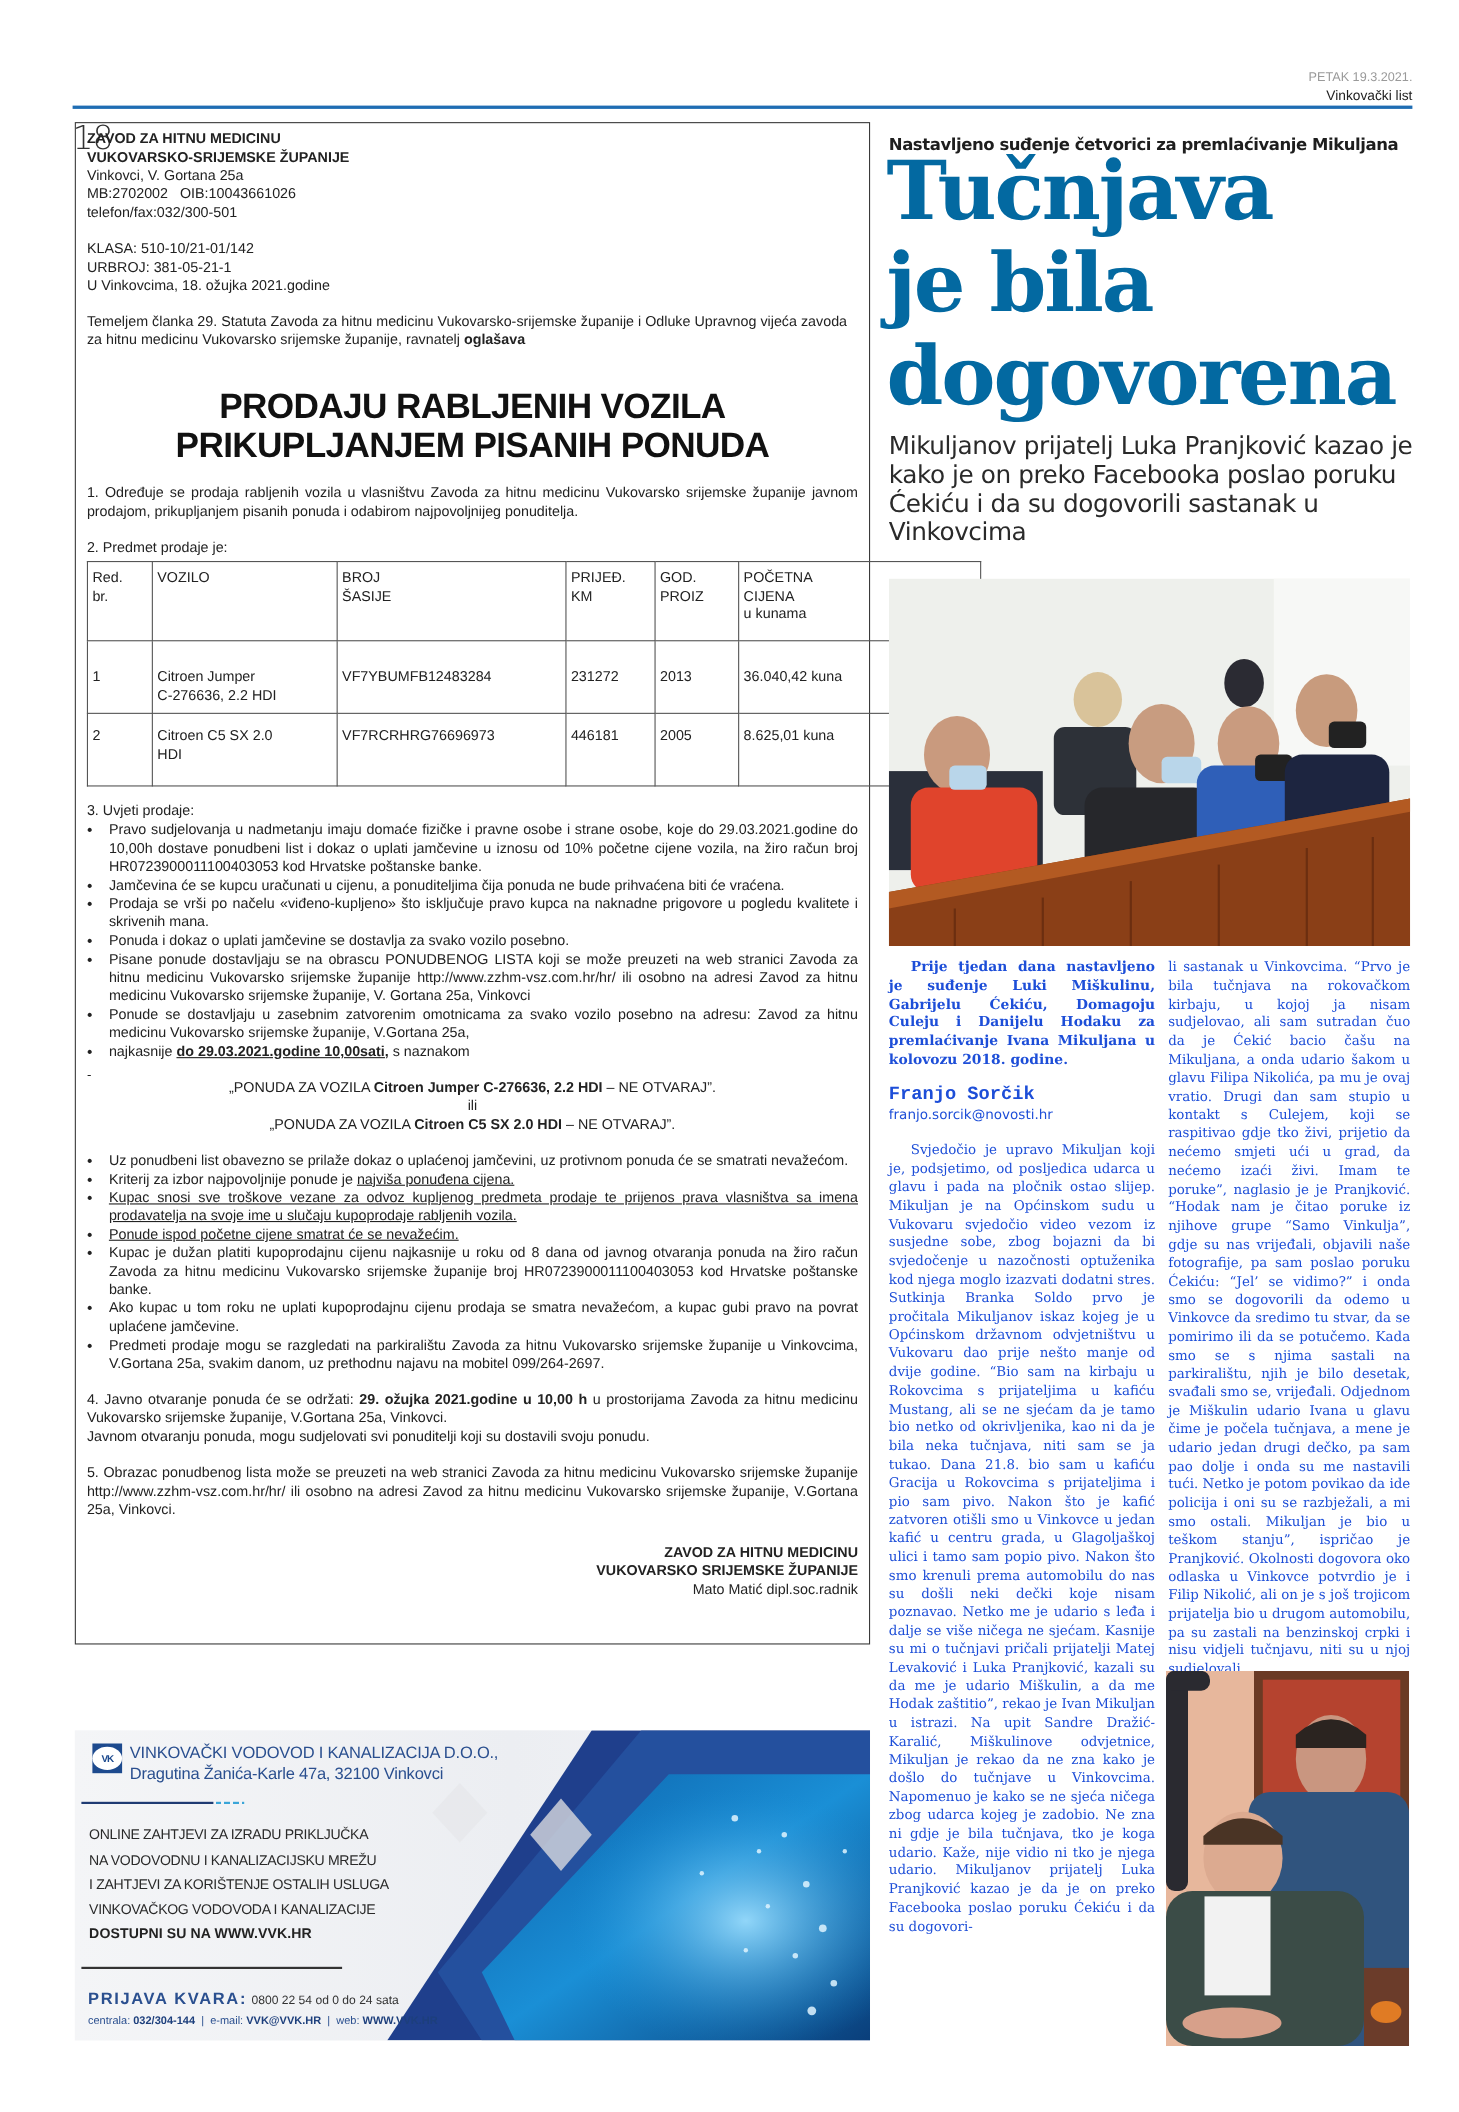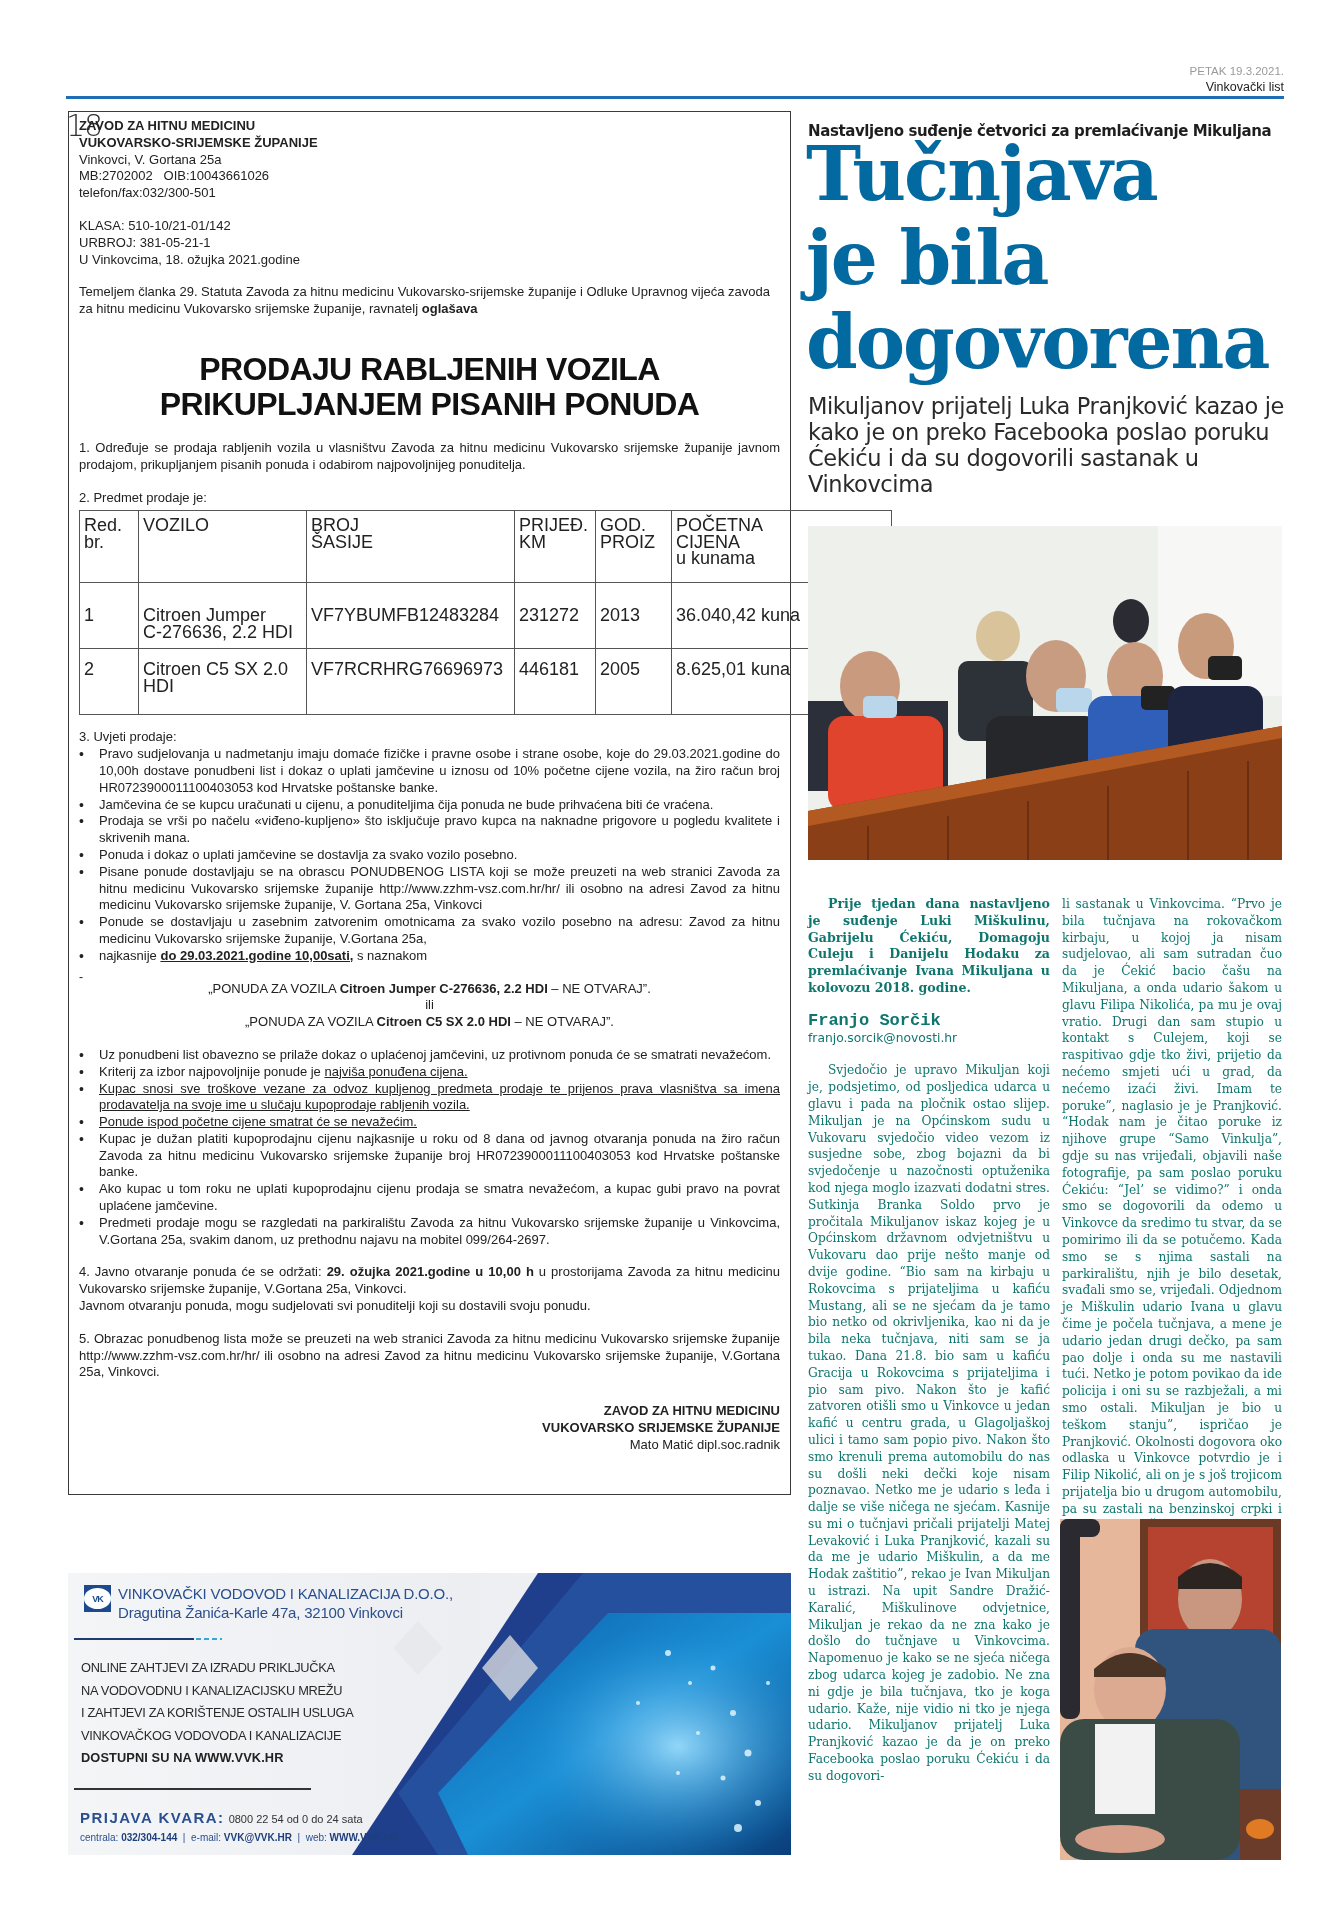--- a/index.html
+++ b/index.html
@@ -13,21 +13,21 @@
   .header-paper { position: absolute; right: 42px; top: 80px; font-size: 12.5px; color: #222; text-align: right; }
 
   
   .notice { position: absolute; left: 68px; top: 111px; width: 723px; height: 1384px; border: 1.5px solid #3a3a3a; padding: 6px 10px 0 10px; font-family: "Liberation Sans", sans-serif; font-size: 13px; line-height: 16.8px; color: #222; }
   .notice .b { font-weight: bold; }
   .notice p { margin: 0; }
   .gap { height: 16px; }
   .notice-title { text-align: center; font-weight: bold; font-size: 32px; line-height: 35px; margin-top: 34px; margin-bottom: 18px; letter-spacing: -0.6px; color: #111; }
   .justify { text-align: justify; }
 
-  table.vehicles { border-collapse: collapse; width: 813px; margin-top: 4px; font-size: 18px; line-height: 16.5px; }
+  table.vehicles { border-collapse: collapse; width: 813px; margin-top: 4px; font-size: 13px; line-height: 16.5px; }
   table.vehicles td { border: 1.5px solid #555; vertical-align: top; padding: 6px 4px 0 4px; }
   table.vehicles tr.head td { height: 72px; }
   table.vehicles tr.r1 td { height: 66px; padding-top: 24px; }
   table.vehicles tr.r2 td { height: 66px; padding-top: 12px; }
 
   ul.conds { list-style: none; margin: 0; padding: 0; }
   ul.conds li { position: relative; padding-left: 20px; text-align: justify; }
   ul.conds li::before { content: "\2022"; position: absolute; left: 0; top: 0; font-size: 14px; }
   .u { text-decoration: underline; }
   .center { text-align: center; }
@@ -50,21 +50,21 @@
   .ad-contact b { color: #1d3f7c; }
   .ad-water { position: absolute; left: 270px; top: 0; width: 453px; height: 282px; }
 
   
   .kicker { position: absolute; left: 808px; top: 108px; font-family: "DejaVu Sans", sans-serif; font-weight: bold; font-size: 15px; color: #1e1e1e; letter-spacing: -0.4px; margin-top: 14px; }
   .headline { position: absolute; left: 806px; top: 132px; width: 500px; font-family: "DejaVu Serif", serif; font-weight: bold; font-size: 74px; line-height: 84px; color: #0369a1; letter-spacing: -2px; }
   .subhead { position: absolute; left: 808px; top: 393px; width: 480px; font-family: "DejaVu Sans", sans-serif; font-size: 22.5px; line-height: 26px; color: #2a2a2a; letter-spacing: -0.4px; }
   .photo1 { position: absolute; left: 808px; top: 526px; width: 474px; height: 334px; overflow: hidden; }
   .photo2 { position: absolute; left: 1060px; top: 1519px; width: 221px; height: 341px; overflow: hidden; }
 
-  .col { position: absolute; font-family: "DejaVu Serif", serif; font-size: 12.2px; line-height: 16.8px; color: #0f766e; text-align: justify; margin-top: 25px; }
+  .col { position: absolute; font-family: "DejaVu Serif", serif; font-size: 12.2px; line-height: 16.8px; color: #1d4ed8; text-align: justify; }
   .col1 { left: 808px; top: 871px; width: 242px; }
   .col2 { left: 1062px; top: 871px; width: 220px; }
   .lead { font-weight: bold; font-size: 12.6px; text-indent: 20px; }
   .author { font-family: Liberation Mono, monospace; font-weight: bold; font-size: 17px; margin-top: 16px; }
   .email { font-family: "DejaVu Sans", sans-serif; font-size: 12.3px; margin-bottom: 16px; }
   .indent { text-indent: 20px; }
 </style>
 </head>
 <body>
 

